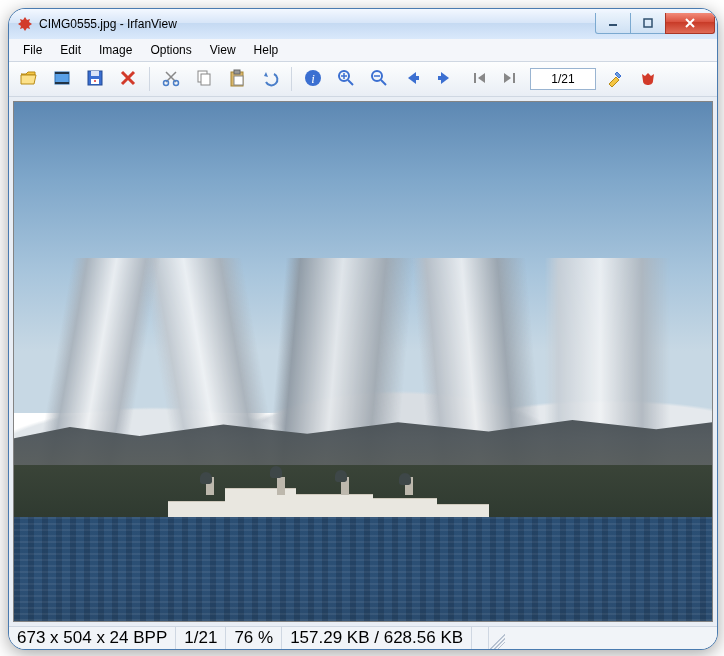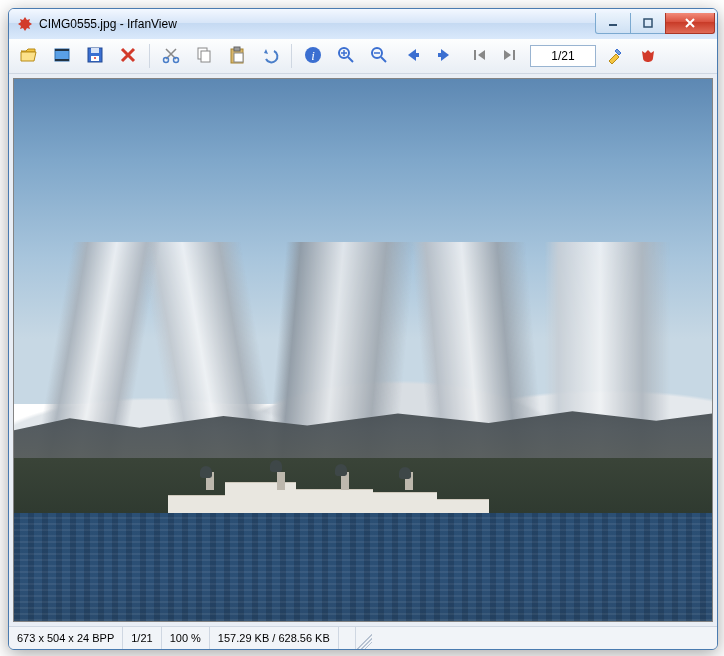--- a/index.html
+++ b/index.html
@@ -7,21 +7,21 @@
     padding: 8px;
     background: #fff;
     font-family: "Segoe UI", Tahoma, sans-serif;
     font-size: 12px;
     color: #000;
   }
   .window {
     width: 708px;
     height: 640px;
     border: 1px solid #4a7bb0;
-    border-radius: 6px;
+    border-radius: 17px;
     box-shadow: 0 4px 18px rgba(0,0,0,0.35);
     overflow: hidden;
     background: #e9eef5;
     display: flex;
     flex-direction: column;
   }
   
   .titlebar {
     height: 30px;
     background: linear-gradient(to bottom, #f3f8ff 0%, #d8e6f8 45%, #c4d9f2 46%, #dae9fb 100%);
@@ -176,21 +176,21 @@
     content:""; position:absolute; inset:0;
     background: repeating-linear-gradient(90deg, rgba(20,40,60,0.18) 0 6px, transparent 6px 14px);
     mix-blend-mode:multiply;
   }
   
   .statusbar {
     height: 22px;
     background:#f1f4f8;
     border-top:1px solid #cfd7e2;
     display:flex;
-    font-size:11px;
+    font-size:17px;
     align-items:stretch;
   }
   .status-cell {
     padding: 3px 8px;
     border-right:1px solid #cfd7e2;
     display:flex; align-items:center;
     white-space:nowrap;
   }
   .status-cell:last-child{border-right:none; flex:1;}
   .grip {
@@ -223,20 +223,28 @@
           </svg>
       </div>
       <div class="win-btn close">
         <svg width="12" height="12">
             <path d="M2 2l8 8M10 2l-8 8" stroke="#fff" stroke-width="2"></path>
           </svg>
       </div>
     </div>
   </div>
 
+  <div class="menubar">
+    <span class="menu-item">File</span>
+    <span class="menu-item">Edit</span>
+    <span class="menu-item">Image</span>
+    <span class="menu-item">Options</span>
+    <span class="menu-item">View</span>
+    <span class="menu-item">Help</span>
+  </div>
 
   <div class="toolbar">
     <div class="tool-btn">
         <span><svg width="20" height="20">
             <path fill="#f4c542" stroke="#b88b17" d="M2 6h5l2-2h7v3H4z"></path>
             <path fill="#fce18a" stroke="#b88b17" d="M2 7h15l-2 9H2z"></path>
           </svg></span>
       </div>
     <div class="tool-btn">
         <span><svg width="20" height="20">
@@ -366,19 +374,19 @@
           <div class="dome d3"></div>
           <div class="dome d4"></div>
       </div>
       <div class="water"></div>
     </div>
   </div>
 
   <div class="statusbar">
     <div class="status-cell">673 x 504 x 24 BPP</div>
     <div class="status-cell">1/21</div>
-    <div class="status-cell">100 %</div>
+    <div class="status-cell">76 %</div>
     <div class="status-cell">157.29 KB / 628.56 KB</div>
     <div class="status-cell"></div>
     <div class="grip"></div>
   </div>
 
 </div>
 
 </body></html>

